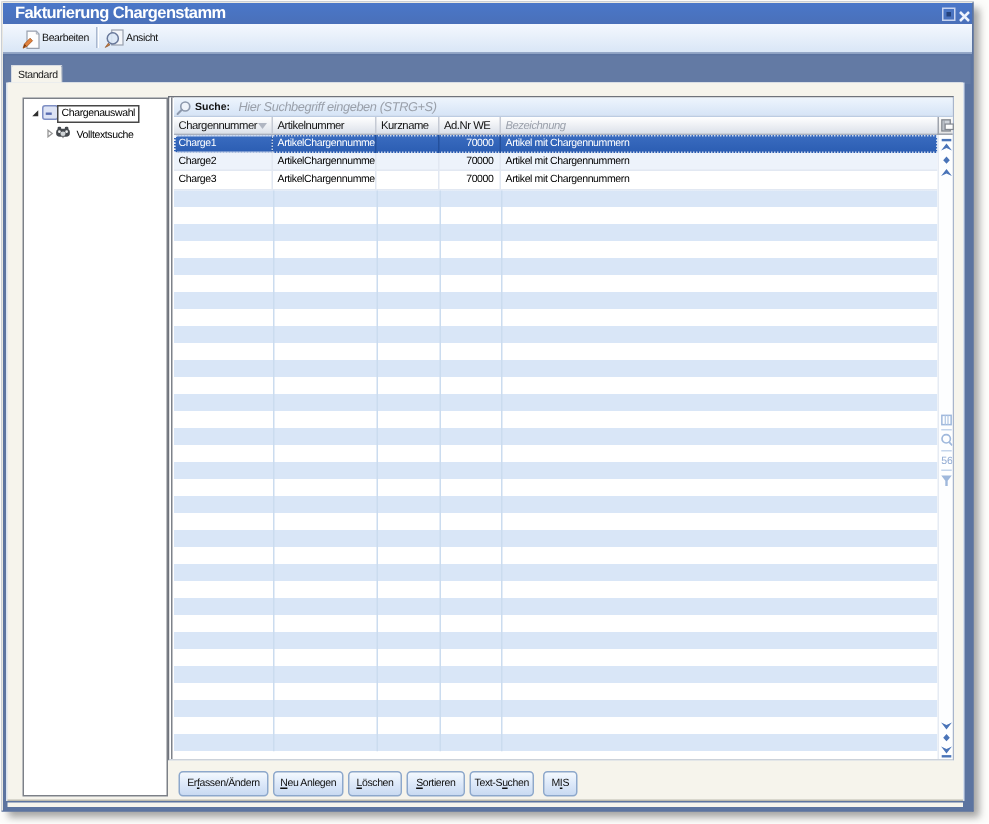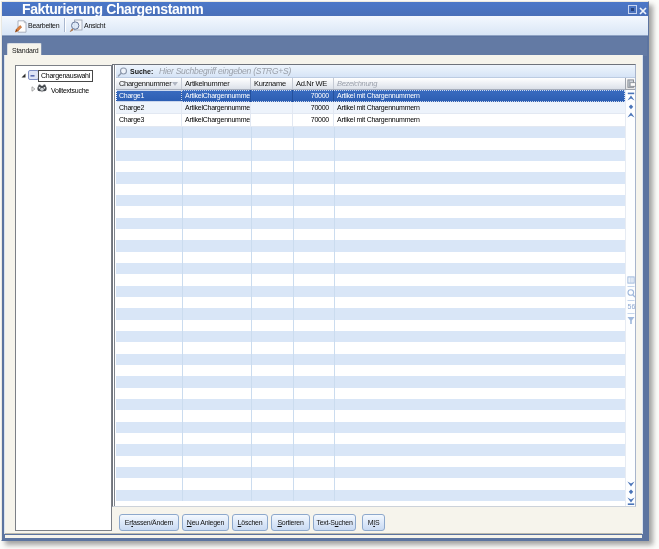--- a/index.html
+++ b/index.html
@@ -1,21 +1,21 @@
 <!DOCTYPE html>
 <html><head>
 <meta charset="utf-8">
 <style>
 html,body{margin:0;padding:0;width:659px;height:549px;background:#fdfdfb;overflow:hidden;}
 *{box-sizing:border-box;font-family:"Liberation Sans",sans-serif;}
 .abs{position:absolute;}
 #win{position:absolute;left:1px;top:1px;width:648px;height:540px;background:#5C74A0;border:1px solid;border-color:#EAE8E1 #5C74A0 #5C74A0 #EAE8E1;box-shadow:4px 4px 5px rgba(90,90,90,.55);}
 
 #title{left:0;top:0;width:646px;height:14px;background:linear-gradient(#4a77c9,#4a70b9);}
-#title .txt{left:8px;top:0;line-height:14px;font-size:14px;font-weight:bold;color:#fff;letter-spacing:-0.4px;margin-left:12px;}
+#title .txt{left:8px;top:0;line-height:14px;font-size:11px;font-weight:bold;color:#fff;letter-spacing:-0.4px;}
 #btnmax{left:626px;top:3px;width:9px;height:9px;border:1px solid #c7d4f0;}
 #btnmax b{position:absolute;left:2px;top:2px;width:3px;height:3px;background:#26437c;}
 
 
 #toolbar{left:0;top:14px;width:646px;height:20px;background:linear-gradient(#f4f8fe,#d9e6f6);border-bottom:1px solid #8fa3c4;}
 #toolbar .lbl{top:0;line-height:19px;font-size:7px;color:#111;letter-spacing:-0.25px;}
 #tbsep{left:62px;top:2px;width:1px;height:14px;background:#a9b8d0;box-shadow:1px 0 0 #fff;}
 
 #tabstrip{left:1px;top:35px;width:644px;height:19px;background:#637aa4;}
 #tab{left:4px;top:6px;width:35px;height:13px;background:#f6f4ec;border-radius:2px 2px 0 0;border-top:1px solid #d8dcE2;border-left:1px solid #d8dce2;border-right:1px solid #8494b0;font-size:7px;color:#1a1a1a;line-height:13px;padding-left:4px;letter-spacing:-0.25px;}

